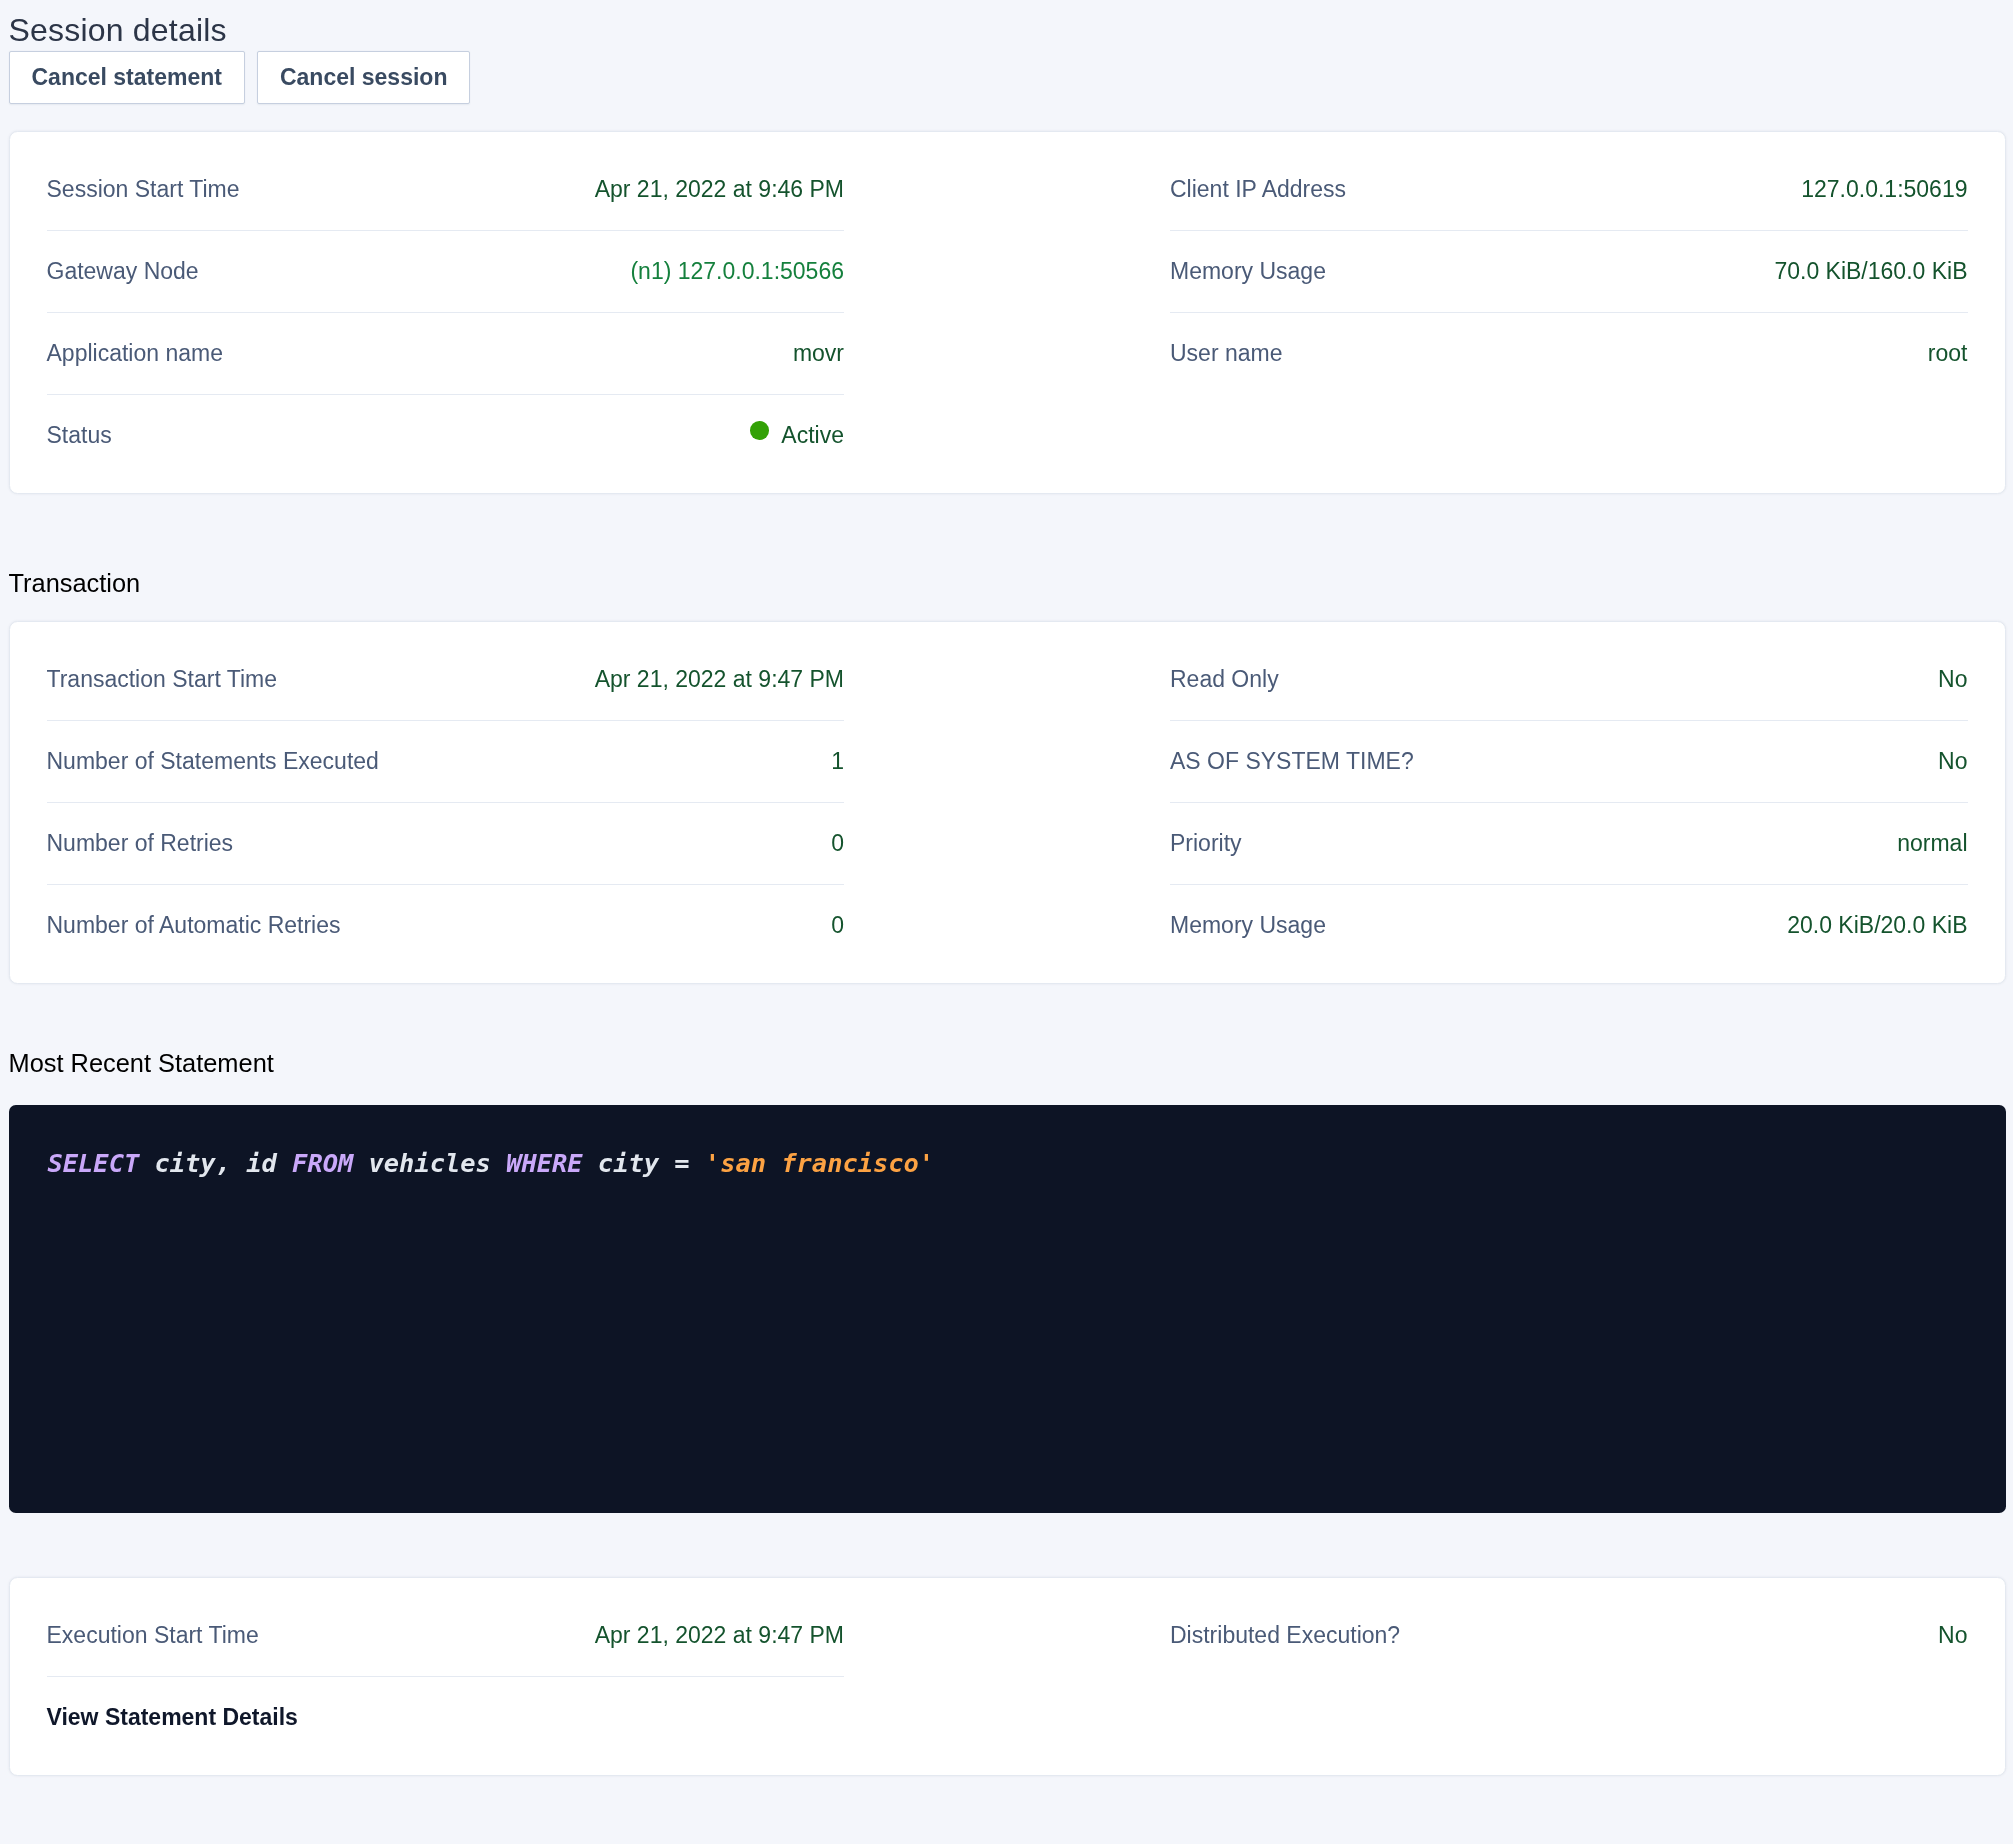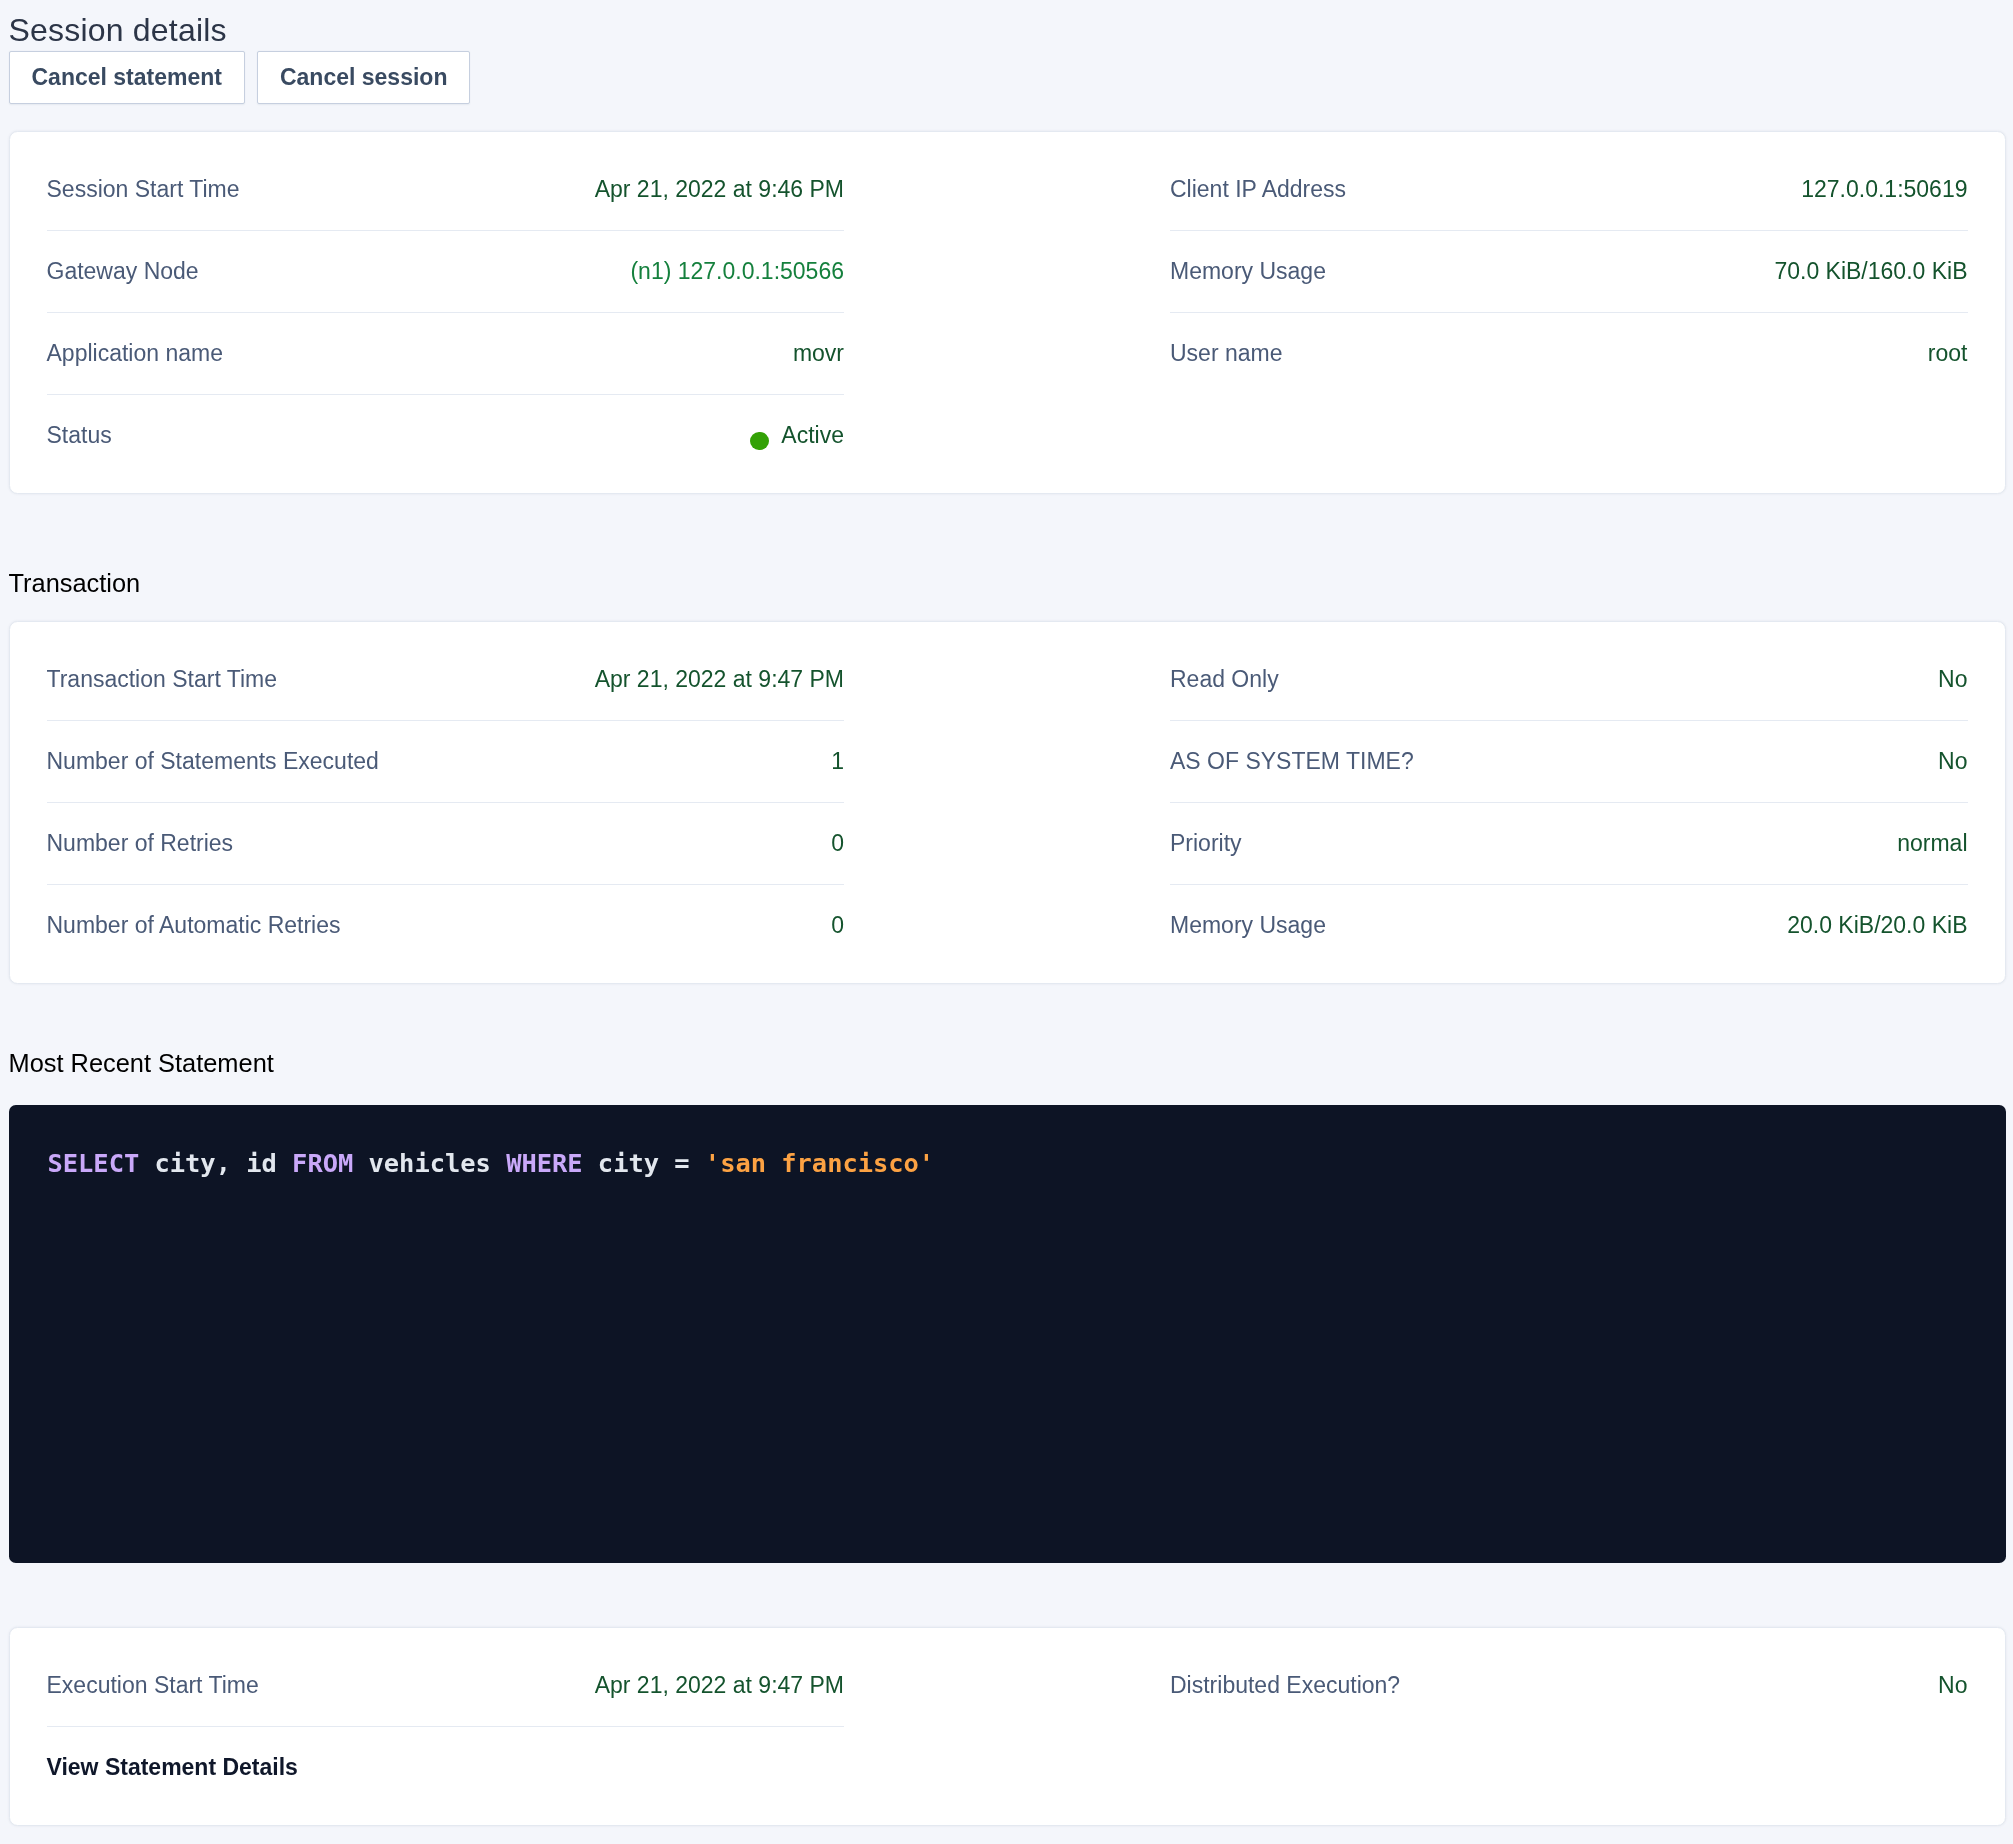--- a/index.html
+++ b/index.html
@@ -67,21 +67,21 @@
     line-height: 29px;
   }
   .col .info-row:last-child { border-bottom: none; }
   .info-row.no-border { border-bottom: none; }
   .label { color: #4a5a77; }
   .value { color: #14532d; text-align: right; white-space: nowrap; }
 
   .link { color: #15803d; text-decoration: none; }
   .link-strong { color: #0f172a; text-decoration: none; font-weight: 700; }
 
-  .status-value { display: inline-flex; align-items: flex-end; gap: 12.7px; }
+  .status-value { display: inline-flex; align-items: flex-start; gap: 12.7px; }
   .dot {
     width: 18.6px; height: 18.6px;
     border-radius: 50%;
     background: #33a106;
     display: inline-block;
     flex: none;
   }
 
   
   .section-heading {
@@ -90,24 +90,25 @@
     color: #000000;
     margin: 73px 0 22px 0;
     line-height: 32px;
   }
   .section-heading.tight { margin-top: 63px; margin-bottom: 25.4px; }
 
   
   .sql-box {
     background: #0d1425;
     border-radius: 6.8px;
-    height: 458px;
+    height: 408px;
     padding: 41px 39px;
     margin-bottom: 64px;
     overflow: hidden;
+    font-style: italic;
   }
   .sql-code {
     font-family: "DejaVu Sans Mono", "Liberation Mono", monospace;
     font-size: 25.4px;
     font-weight: 700;
     line-height: 34px;
     white-space: pre;
     color: #e2e7ee;
   }
   .tok-keyword { color: #c9a8f9; }

